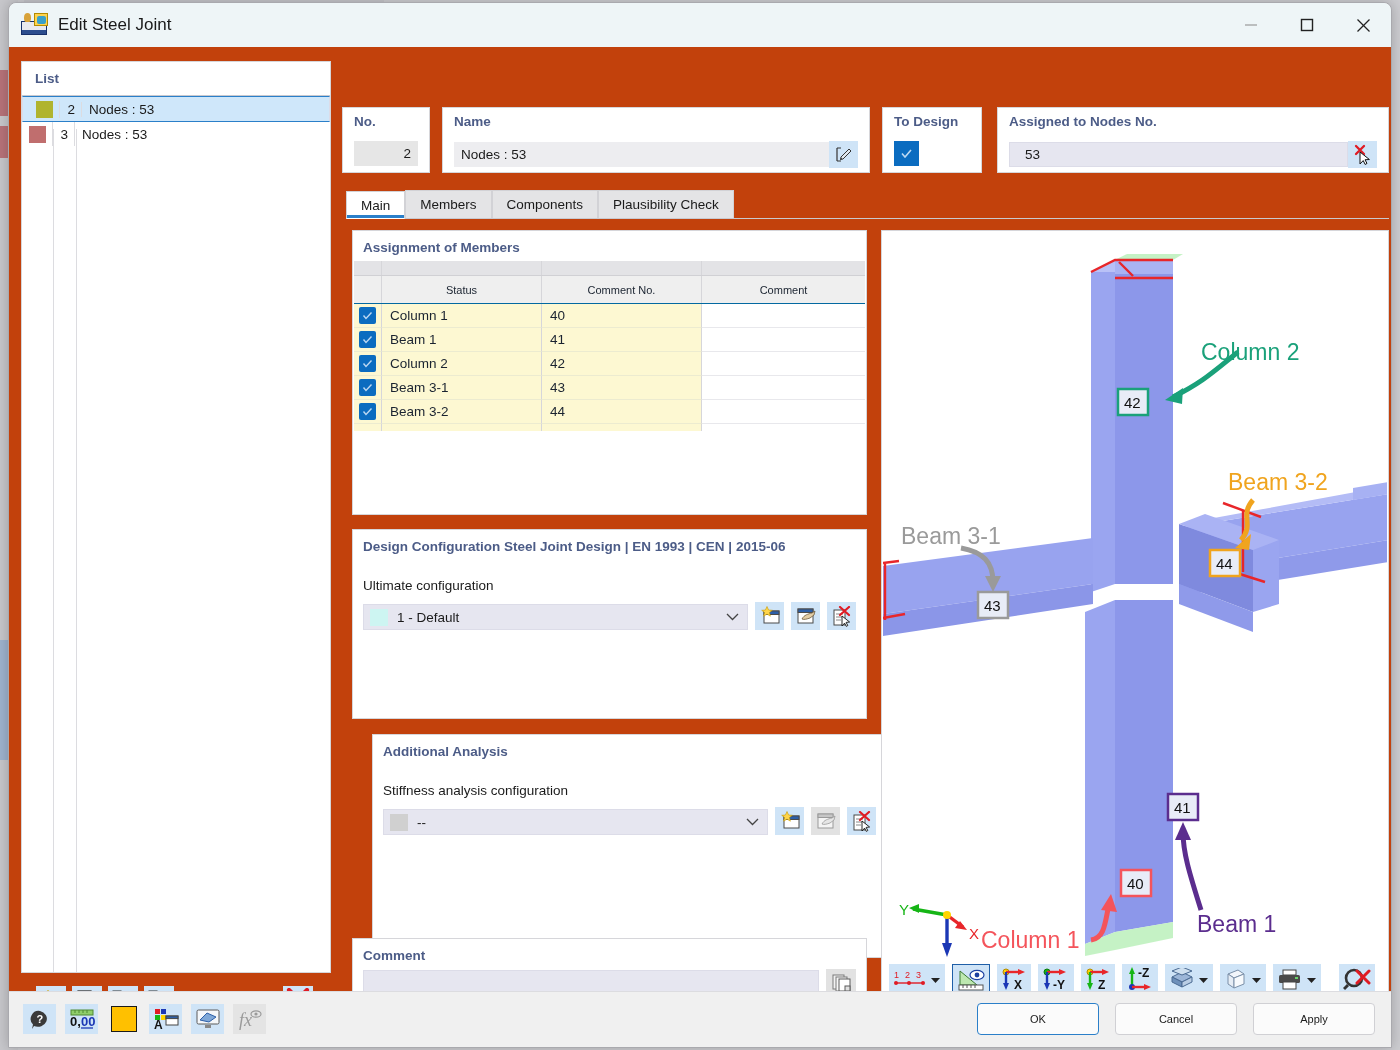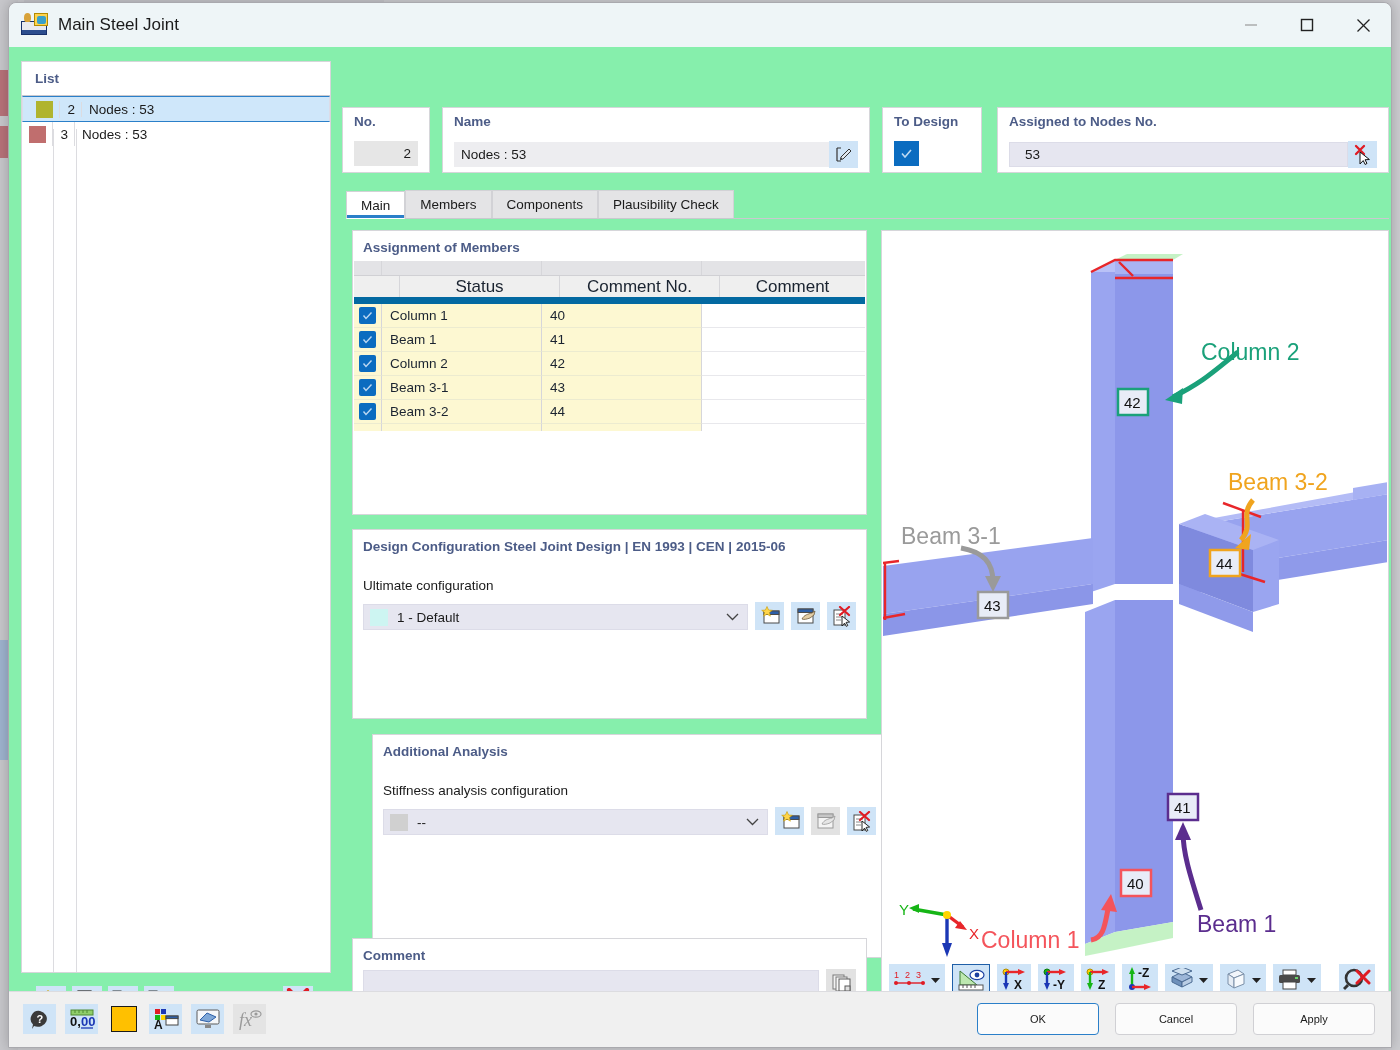--- a/index.html
+++ b/index.html
@@ -39,21 +39,21 @@
   .app-icon .ic-line { position:absolute; left:1px; bottom:4px; width:24px; height:2px; background:#2c4d8e;}
   .app-icon .ic-badge{ position:absolute; right:-1px; top:-1px; width:14px; height:13px; background:#ffd34d; border:1px solid #b48a00;}
   .app-icon .ic-badge:after{content:""; position:absolute; left:2px; top:2px; width:9px; height:8px; background:#3aa0c9; border-radius:2px;}
   .app-icon .ic-dot { position:absolute; left:3px; top:-1px; width:7px; height:9px; background:#d8a23a; border-radius:50% 50% 40% 40%;}
   .title-text { margin-left:11px; font-size:17px; color:#1a1a1a; }
   .win-controls { position:absolute; right:0; top:0; height:44px; display:flex; }
   .win-btn { width:56px; height:44px; display:flex; align-items:center; justify-content:center; cursor:default; }
   .win-btn svg { display:block; }
 
   
-  .body-area { position:absolute; left:0; top:44px; right:0; bottom:0; background:#86efac; }
+  .body-area { position:absolute; left:0; top:44px; right:0; bottom:0; background:#c2410c; }
 
   
   .panel { background:#ffffff; border:1px solid #d6d6da; }
   .panel-title { font-size:13.5px; font-weight:bold; color:#4c5c87; }
 
   
   .list-panel { position:absolute; left:12px; top:14px; width:310px; height:912px; }
   .list-panel .panel-title { padding:9px 0 7px 13px; }
   .list-grid { position:absolute; left:0; right:0; top:33px; bottom:0; border-top:1px solid #c9c9cf; }
   .list-row { display:flex; height:24px; align-items:stretch; font-size:13.5px; color:#1a1a1a; }
@@ -103,22 +103,22 @@
   .p-comm   { position:absolute; left:343px; top:891px; width:515px; height:65px; }
   .p-view   { position:absolute; left:872px; top:183px; width:508px; height:773px; background:#fff; border:1px solid #d6d6da;}
 
   .p-assign .panel-title, .p-design .panel-title, .p-addan .panel-title, .p-comm .panel-title {
     padding:9px 0 0 10px;
   }
 
   
   .tbl { position:absolute; left:1px; right:1px; top:30px; font-size:13.5px; color:#1a2330; }
   .tbl-hdr0 { display:flex; height:15px; background:#e3e3e6; border-bottom:1px solid #d0d0d4;}
-  .tbl-hdr  { display:flex; height:28px; background:#efefef; border-bottom:7px solid #0369a1;
-              align-items:center; font-size:17px; color:#1a2330;padding-left:18px;}
+  .tbl-hdr  { display:flex; height:28px; background:#efefef; border-bottom:1px solid #0369a1;
+              align-items:center; font-size:11px; color:#1a2330;}
   .c-chk   { width:28px; border-right:1px solid #d6d6da; height:100%; }
   .c-stat  { width:160px; border-right:1px solid #d6d6da; height:100%; display:flex; align-items:center; justify-content:center;}
   .c-mem   { width:160px; border-right:1px solid #d6d6da; height:100%; display:flex; align-items:center; justify-content:center;}
   .c-com   { flex:1; height:100%; display:flex; align-items:center; justify-content:center;}
   .tbl-row { display:flex; height:24px; align-items:stretch; }
   .tbl-row .c-chk { display:flex; align-items:center; justify-content:center; background:#fdf8d2; border-bottom:1px solid #ecebd0;}
   .tbl-row .c-stat{ justify-content:flex-start; padding-left:8px; background:#fdf8d2; border-bottom:1px solid #ecebd0;}
   .tbl-row .c-mem { justify-content:flex-start; padding-left:8px; background:#fdf8d2; border-bottom:1px solid #ecebd0;}
   .tbl-row .c-com { background:#ffffff; border-bottom:1px solid #e8e8ec;}
   .tbl-end { display:flex; height:7px; }
@@ -174,21 +174,21 @@
 <div class="window">
 
   <div class="titlebar">
     <div class="app-icon">
       <div class="ic-base"></div>
         <div class="ic-sky"></div>
         <div class="ic-line"></div>
       <div class="ic-badge"></div>
         <div class="ic-dot"></div>
     </div>
-    <div class="title-text">Main Steel Joint</div>
+    <div class="title-text">Edit Steel Joint</div>
     <div class="win-controls">
       <div class="win-btn">
         <svg width="14" height="14">
             <line x1="1" y1="7" x2="13" y2="7" stroke="#888" stroke-width="1.2"></line>
           </svg>
       </div>
       <div class="win-btn">
         <svg width="14" height="14">
             <rect x="1.5" y="1.5" width="11" height="11" fill="none" stroke="#222" stroke-width="1.4"></rect>
           </svg>

